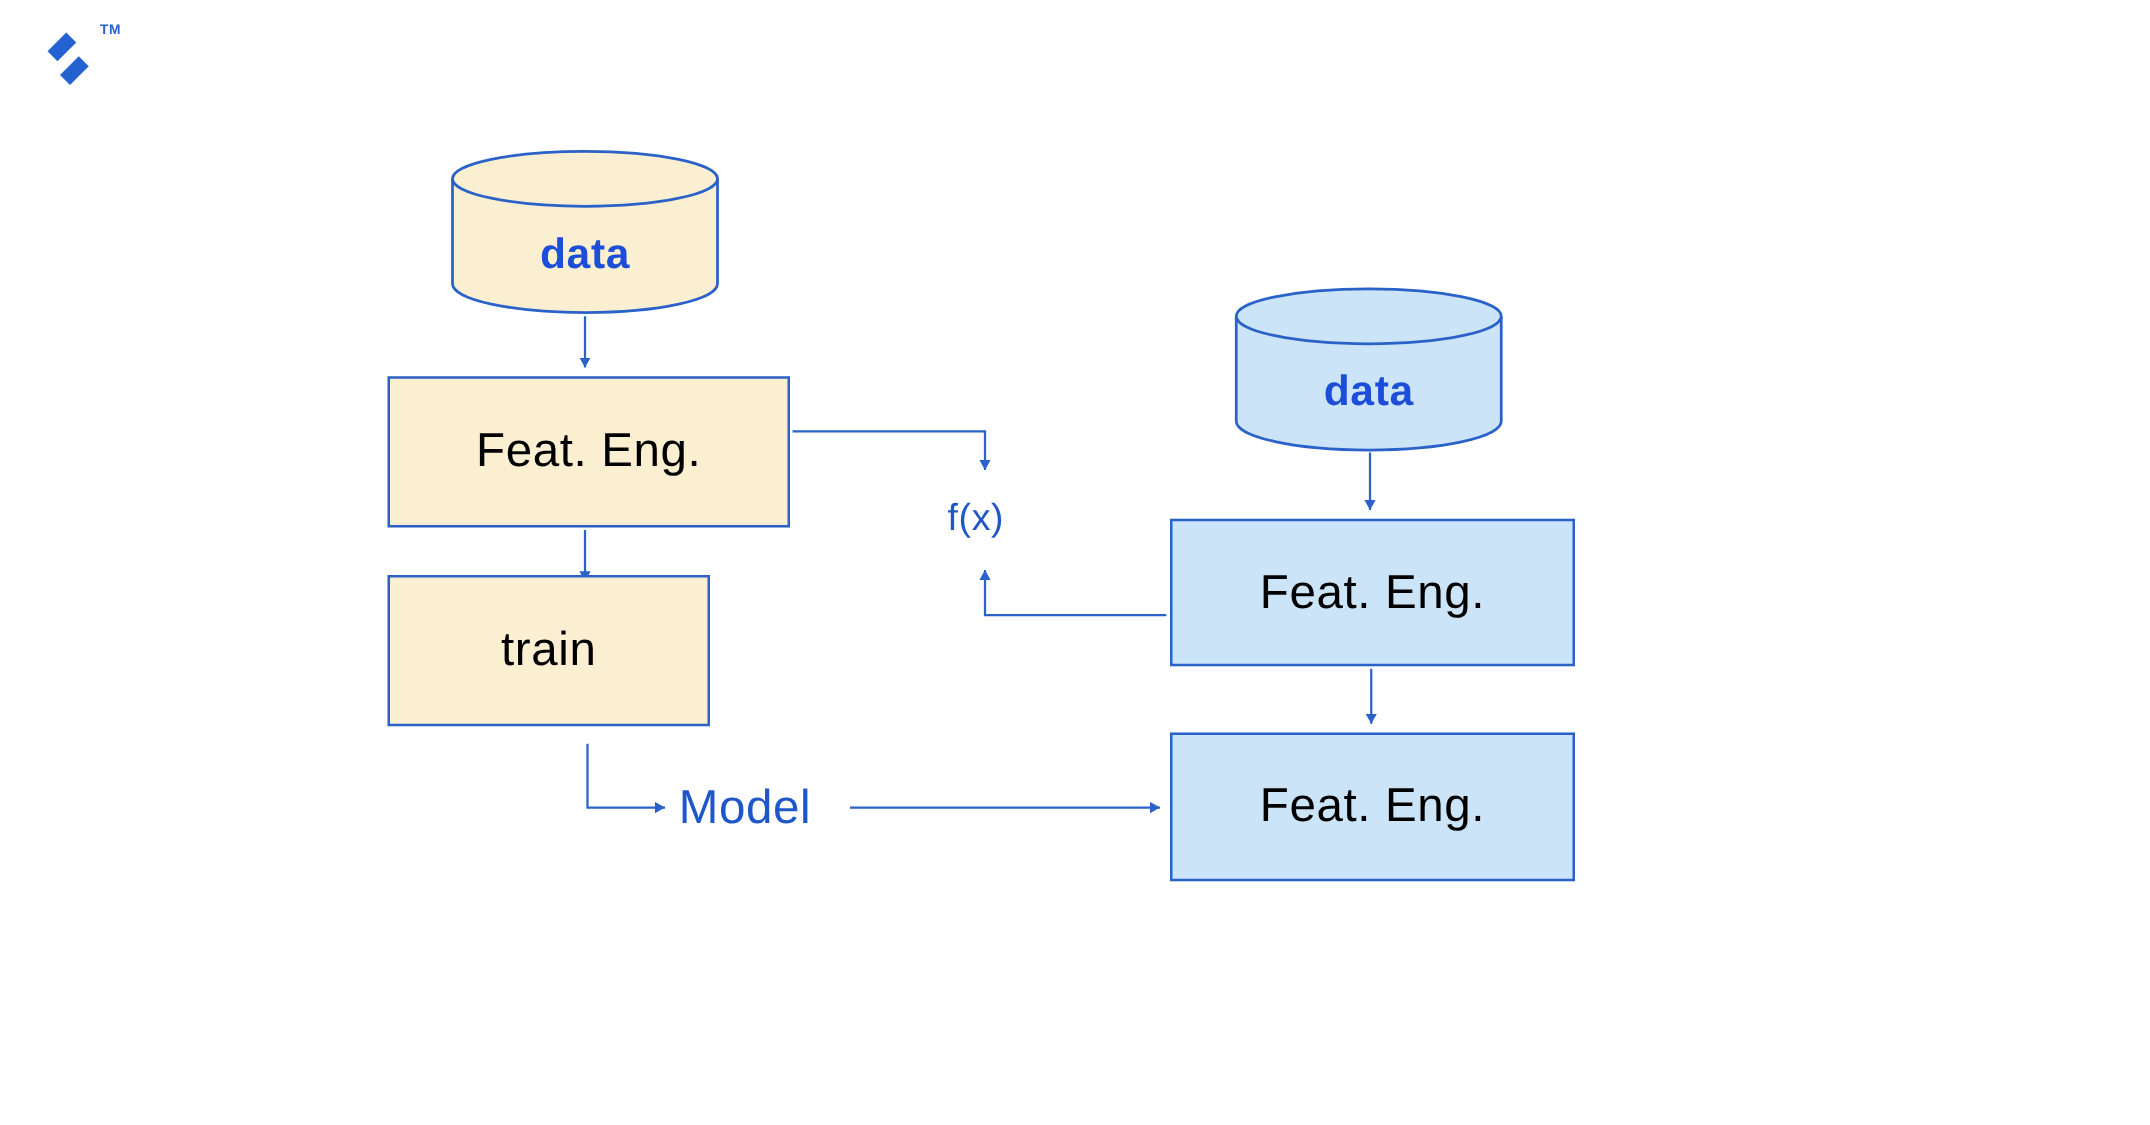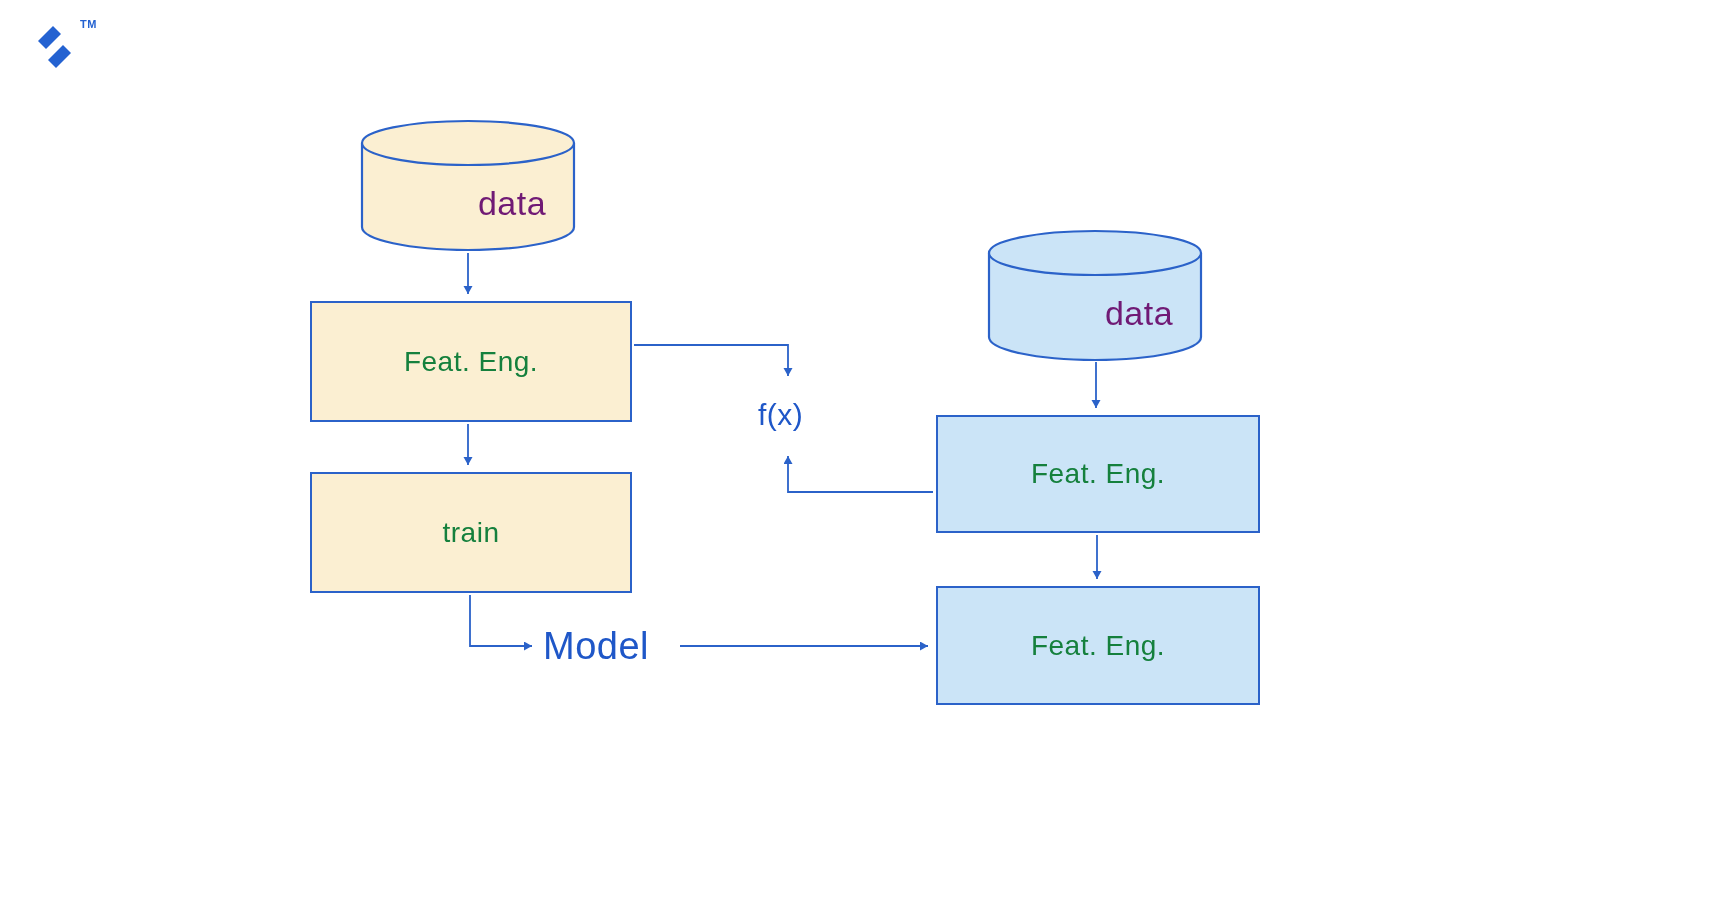--- a/index.html
+++ b/index.html
@@ -20,41 +20,40 @@
   }
   .node {
     position: absolute;
     box-sizing: border-box;
     display: flex;
     align-items: center;
     justify-content: center;
   }
   .box {
     border: 2px solid #2b62c9;
-    color: #15803d;
-    font-size: 28px;
+    color: #000000;
+    font-size: 38px;
     font-weight: 500;
     letter-spacing: 0.5px;
     text-align: right;
   }
   .box.yellow { background: #fbefd2; }
   .box.blue   { background: #cbe4f7; }
   .cyl {
     position: absolute;
   }
   .cyl-label {
     position: absolute;
     left: 0;
     width: 100%;
     text-align: center;
-    color: #701a75;
+    color: #1d4ed8;
     font-size: 34px;
-    font-weight: 400;
+    font-weight: 700;
     letter-spacing: 0.5px;
-    margin-left: 44px;
   }
   .free-label {
     position: absolute;
     color: #1f57c8;
     font-weight: 500;
     letter-spacing: 0.5px;
   }
   svg.arrows {
     position: absolute;
     left: 0;
@@ -109,21 +108,21 @@
   <div class="cyl" style="left:360px;top:118px;width:216px;height:136px;">
     <svg width="216" height="136" viewBox="0 0 216 136">
       <path d="M2 25 L2 109 A106 23 0 0 0 214 109 L214 25" fill="#fbefd2" stroke="#2b62c9" stroke-width="2.2"></path>
       <ellipse cx="108" cy="25" rx="106" ry="22" fill="#fbefd2" stroke="#2b62c9" stroke-width="2.2"></ellipse>
     </svg>
     <div class="cyl-label" style="top:66px;">data</div>
   </div>
 
   <div class="node box yellow" style="left:310px;top:301px;width:322px;height:121px;">Feat. Eng.</div>
 
-  <div class="node box yellow" style="left:310px;top:472px;width:322px;height:121px;">train</div>
+  <div class="node box yellow" style="left:310px;top:460px;width:258px;height:121px;">train</div>
 
   <div class="free-label" style="left:543px;top:625px;font-size:38px;">Model</div>
 
   <div class="free-label" style="left:758px;top:398px;font-size:30px;">f(x)</div>
 
   <div class="cyl" style="left:987px;top:228px;width:216px;height:136px;">
     <svg width="216" height="136" viewBox="0 0 216 136">
       <path d="M2 25 L2 109 A106 23 0 0 0 214 109 L214 25" fill="#cbe4f7" stroke="#2b62c9" stroke-width="2.2"></path>
       <ellipse cx="108" cy="25" rx="106" ry="22" fill="#cbe4f7" stroke="#2b62c9" stroke-width="2.2"></ellipse>
     </svg>

